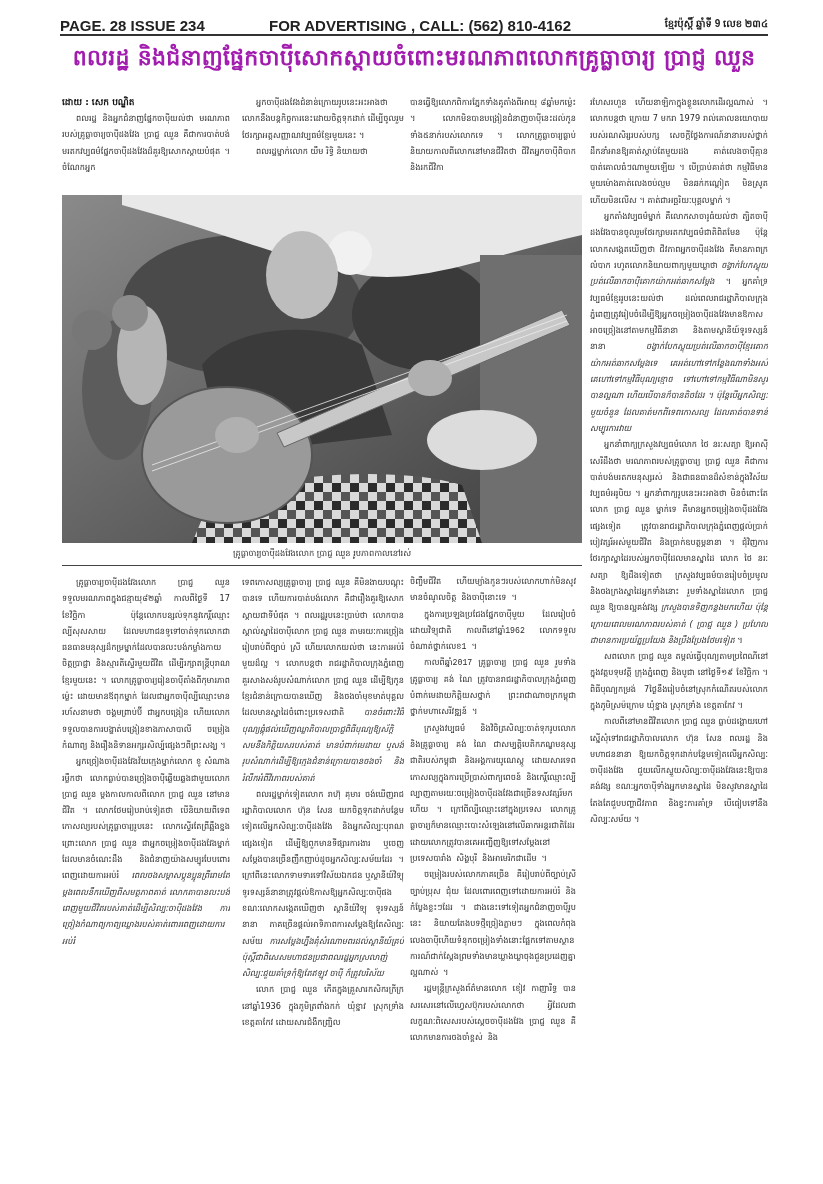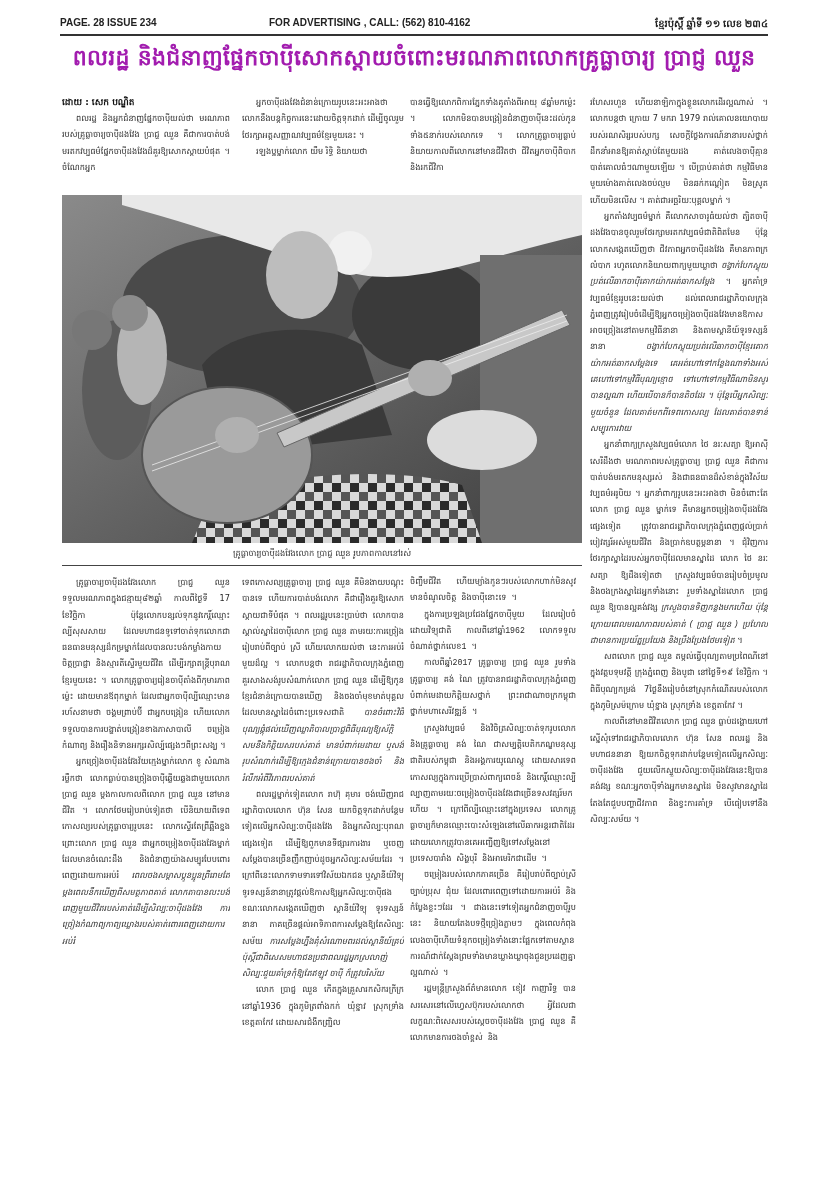--- a/index.html
+++ b/index.html
@@ -4,21 +4,21 @@
 <style>
   html, body { margin: 0; padding: 0; background: #ffffff; }
   body { width: 823px; height: 1184px; position: relative; overflow: hidden;
          font-family: "DejaVu Sans", sans-serif; color: #1a1a1a; }
   .page { position: absolute; left: 0; top: 0; width: 823px; height: 1184px; background: #fff; }
 
   
   .header { position: absolute; left: 60px; top: 16px; width: 708px; height: 20px; }
   .header .left, .header .mid, .header .right {
     position: absolute; top: 1px; font-family: "Liberation Sans", sans-serif;
-    font-size: 10px; font-weight: bold; color: #222; white-space: nowrap; }
+    font-size: 15px; font-weight: bold; color: #222; white-space: nowrap; }
   .header .left  { left: 0; }
   .header .mid   { left: 190px; padding-left: 19px; }
   .header .right { right: 0; font-size: 10px; }
   .header-rule { position: absolute; left: 60px; top: 34px; width: 708px; height: 1.5px; background: #333; }
 
   
   .headline { position: absolute; left: 60px; top: 42px; width: 708px; height: 30px;
               font-family: "DejaVu Serif", serif; font-size: 22px; font-weight: bold;
               text-align: center; line-height: 30px; color: #a21caf; white-space: nowrap; overflow: hidden;
               letter-spacing: 0.3px; }
@@ -53,34 +53,34 @@
   #col3-bot { left: 410px; top: 574px; width: 166px; height: 540px; font-family: Liberation Mono, monospace; }
 </style>
 </head>
 <body>
 
 <div class="page">
 
   <div class="header">
     <span class="left">PAGE. 28 ISSUE 234</span>
     <span class="mid">FOR ADVERTISING ,  CALL: (562) 810-4162</span>
-    <span class="right">ខ្មែរប៉ុស្ដិ៍ ឆ្នាំទី ១១  លេខ ២៣៤</span>
+    <span class="right">ខ្មែរប៉ុស្ដិ៍ ឆ្នាំទី 9  លេខ ២៣៤</span>
   </div>
   <div class="header-rule"></div>
 
   <div class="headline">ពលរដ្ឋ  និងជំនាញផ្នែកចាប៉ីសោកស្ដាយចំពោះមរណភាពលោកគ្រូធ្លាចារ្យ  ប្រាជ្ញ  ឈួន</div>
 
   <div class="byline">ដោយ : សេក បណ្ឌិត</div>
 
   <div class="col" id="col1-top">
     <p>ពលរដ្ឋ  និងអ្នកជំនាញផ្នែកចាប៉ីយល់ថា មរណភាពរបស់គ្រូធ្លាចារ្យចាប៉ីដងវែង ប្រាជ្ញ ឈួន គឺជាការបាត់បង់មរតកវប្បធម៌ផ្នែកចាប៉ីដងវែងដ៏គួរឱ្យសោកស្ដាយបំផុត ។ ចំណែកអ្នក</p>
   </div>
   <div class="col" id="col2-top">
     <p>អ្នកចាប៉ីដងវែងជំនាន់ក្រោយរូបនេះអះអាងថា លោកនឹងបន្តកិច្ចការនេះដោយចិត្តទុកដាក់ ដើម្បីចូលរួមថែរក្សាអត្តសញ្ញាណវប្បធម៌ខ្មែរមួយនេះ ។</p>
-    <p>រឡងប្ឋម្នាក់លោក យឹម រិទ្ធិ និយាយថា</p>
+    <p>ពលរដ្ឋម្នាក់លោក យឹម រិទ្ធិ និយាយថា</p>
   </div>
   <div class="col" id="col3-top">
     <p class="noindent">បានធ្វើឱ្យលោកពិការភ្នែកទាំងគូតាំងពីអាយុ ៨ឆ្នាំមកម្ល៉េះ ។  លោកមិនបានបង្រៀនជំនាញចាប៉ីនេះដល់កូនទាំង៥នាក់របស់លោកទេ ។ លោកគ្រូធ្លាចារ្យធ្លាប់និយាយកាលពីលោកនៅមានជីវិតថា ជីវិតអ្នកចាប៉ីពិបាក និងរកជីវិកា</p>
   </div>
 
   <div class="col" id="col4-full">
     <p class="noindent">រហែសរហួន ហើយនាឡិកាក្នុងខ្លួនលោកដើរល្អណាស់ ។ លោកបន្តថា ក្រោយ 7 មករា 1979 រាល់គោលនយោបាយរបស់រណសិរ្សរបស់បក្ស សេចក្ដីថ្លែងការណ៍នានារបស់ថ្នាក់ដឹកនាំអានឱ្យគាត់ស្ដាប់តែមួយដង គាត់លេងចាប៉ីគ្មានបាត់គោលធំៗណាមួយឡើយ ។ បើប្រាប់គាត់ថា កម្មវិធីមានមួយម៉ោងគាត់លេងចប់ល្មម មិនឆក់កណ្ដៀត មិនស្រូត ហើយមិនលើស ។ គាត់ជាអច្ឆរិយៈបុគ្គលម្នាក់ ។</p>
     <p><span>អ្នកតាំងវប្បធម៌ម្នាក់ គឺលោកសាចារូធំយល់ថា ត្បិតចាប៉ីដងវែងបានចូលរួមថែរក្សាមរតកវប្បធម៌ជាតិពិតមែន ប៉ុន្តែលោកសង្កេតឃើញថា ជីវភាពអ្នកចាប៉ីដងវែង គឺមានភាពក្រលំបាក រហូតលោកនិយាយពាក្យមួយឃ្លាថា </span><span class="quote">ចង្វាក់បែកស្លុយ ប្រត់លើឆាកចាប៉ីគោកយ៉ាកអត់ឆាកសម្ដែង</span><span> ។ អ្នកគាំទ្រវប្បធម៌ខ្មែររូបនេះយល់ថា ដល់ពេលរាជរដ្ឋាភិបាលក្រុងភ្នំពេញត្រូវរៀបចំដើម្បីឱ្យអ្នកចម្រៀងចាប៉ីដងវែងមានឱកាសអាចច្រៀងនៅតាមកម្មវិធីនានា និងតាមស្ថានីយ៍ទូរទស្សន៍នានា </span><span class="quote">ចង្វាក់បែកស្លុយប្រត់លើឆាកចាប៉ីខ្មែរគោកយ៉ាកអត់ឆាកសម្ដែងទេ គេអត់ហៅទៅកន្លែងណាទាំងអស់ គេហៅទៅកម្មវិធីបុណ្យខ្មោច ទៅហៅទៅកម្មវិធីណាមិនសូវបានល្អណា ហើយបើបានក៏បានតិចដែរ ។ ប៉ុន្តែបើអ្នកសិល្បៈមួយចំនួន ដែលគាត់មកពីទេពកោសល្យ ដែលគាត់បានទាន់សម្បូរការវាយ</span></p>
     <p><span>អ្នកនាំពាក្យក្រសួងវប្បធម៌លោក ថៃ នរៈសត្យា ឱ្យអាស៊ីសេរីដឹងថា មរណភាពរបស់គ្រូធ្លាចារ្យ ប្រាជ្ញ ឈួន គឺជាការបាត់បង់មរតកមនុស្សរស់ និងជាធនធានដ៏សំខាន់ក្នុងវិស័យវប្បធម៌អរូបិយ ។ អ្នកនាំពាក្យរូបនេះអះអាងថា មិនចំពោះតែលោក ប្រាជ្ញ ឈួន ម្នាក់ទេ គឺមានអ្នកចម្រៀងចាប៉ីដងវែងផ្សេងទៀត ត្រូវបានរាជរដ្ឋាភិបាលក្រុងភ្នំពេញផ្ដល់ប្រាក់បៀវត្សរ៍អស់មួយជីវិត និងប្រាក់ឧបត្ថម្ភនានា ។ ជុំវិញការថែរក្សាស្នាដៃរបស់អ្នកចាប៉ីដែលមានស្នាដៃ លោក ថៃ នរៈសត្យា ឱ្យដឹងទៀតថា ក្រសួងវប្បធម៌បានរៀបចំប្រមូល និងចងក្រងស្នាដៃអ្នកទាំងនោះ រួមទាំងស្នាដៃលោក ប្រាជ្ញ ឈួន ឱ្យបានល្អគង់វង្ស </span><span class="quote">ក្រសួងបានទិញកន្លងមកហើយ ប៉ុន្តែក្រោយពេលមរណភាពរបស់គាត់ ( ប្រាជ្ញ ឈួន ) ប្រហែលជាមានការប្រយ័ត្នប្រយែង និងប្រឹងប្រែងថែមទៀត</span><span> ។</span></p>
     <p>សពលោក ប្រាជ្ញ ឈួន តម្កល់ធ្វើបុណ្យតាមប្រពៃណីនៅក្នុងវត្តបទុមវត្តី ក្រុងភ្នំពេញ និងបូជា នៅថ្ងៃទី១៩ ខែវិច្ឆិកា ។ ពិធីបុណ្យកម្រង់ 7ថ្ងៃនឹងរៀបចំនៅស្រុកកំណើតរបស់លោកក្នុងភូមិស្រម៉ក្រោម ឃុំខ្នាង ស្រុកទ្រាំង ខេត្តតាកែវ ។</p>

